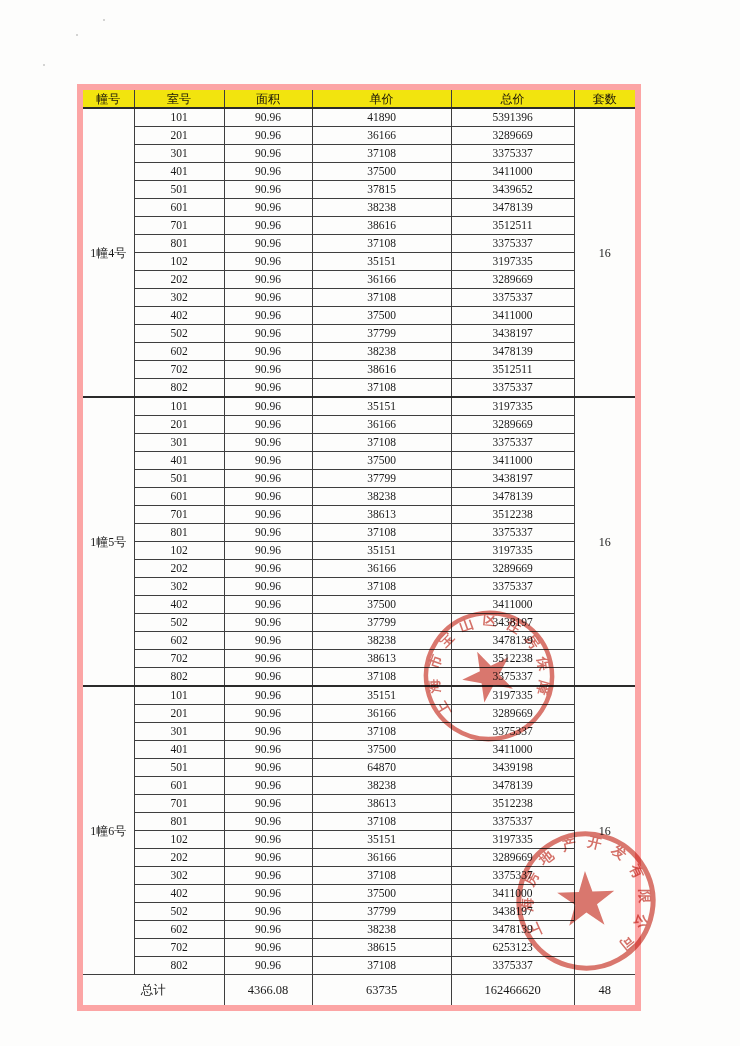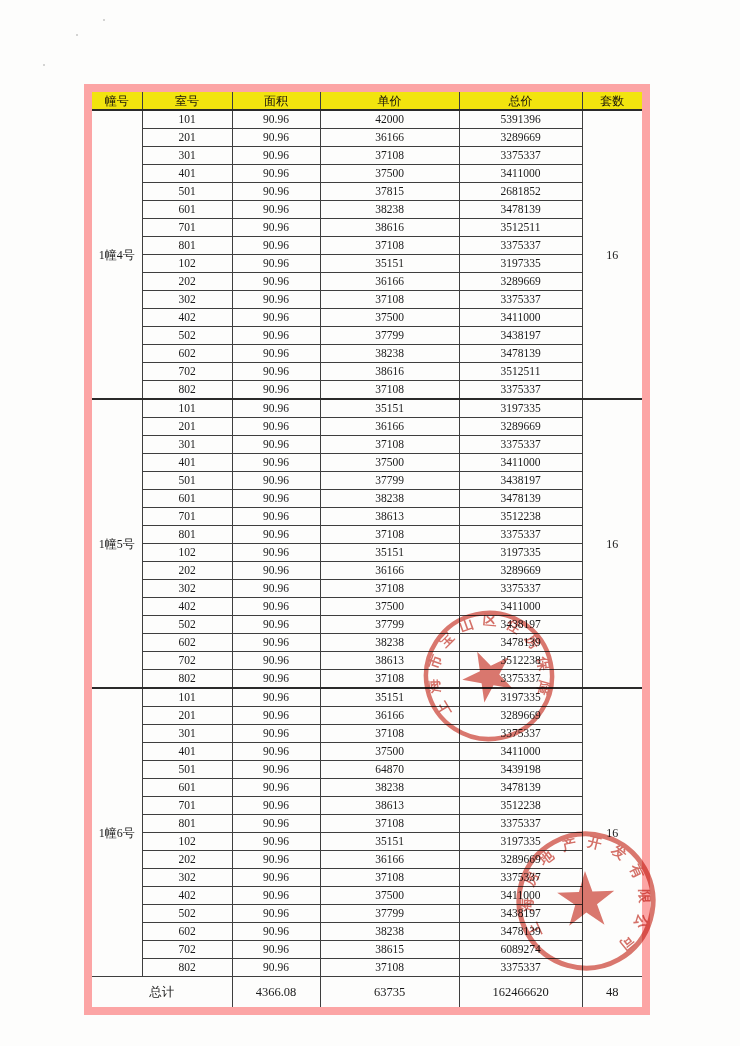--- a/index.html
+++ b/index.html
@@ -12,25 +12,25 @@
   }
   .page {
     position: absolute; inset: 0;
     background: #fdfdfc;
   }
   .speck {
     position: absolute; width: 2px; height: 2px;
     background: #9a9a9a; border-radius: 50%; opacity: .55;
   }
   table.price-table {
-    position: absolute; left: 84px; top: 84px;
+    position: absolute; left: 77px; top: 84px;
     width: 558px;
     border-collapse: collapse;
     table-layout: fixed;
-    border: 8px solid #fca5a5;
+    border: 6px solid #fca5a5;
   }
   .price-table td {
     border: 1px solid #3e3e3e;
     padding: 0;
     height: 17px;
     text-align: center;
     vertical-align: middle;
     font-size: 11.5px;
     line-height: 1;
     color: #191919;
@@ -88,21 +88,21 @@
         <td>单价</td>
         <td>总价</td>
         <td>套数</td>
       </tr>
     </thead>
     <tbody>
         <tr class="section-start">
           <td rowspan="16" class="building-cell">1幢4号</td>
           <td>101</td>
           <td>90.96</td>
-          <td>42000</td>
+          <td>41890</td>
           <td>5391396</td>
           <td rowspan="16" class="unit-count-cell">16</td>
         </tr>
         <tr>
           <td>201</td>
           <td>90.96</td>
           <td>36166</td>
           <td>3289669</td>
         </tr>
         <tr>
@@ -114,21 +114,21 @@
         <tr>
           <td>401</td>
           <td>90.96</td>
           <td>37500</td>
           <td>3411000</td>
         </tr>
         <tr>
           <td>501</td>
           <td>90.96</td>
           <td>37815</td>
-          <td>2681852</td>
+          <td>3439652</td>
         </tr>
         <tr>
           <td>601</td>
           <td>90.96</td>
           <td>38238</td>
           <td>3478139</td>
         </tr>
         <tr>
           <td>701</td>
           <td>90.96</td>
@@ -370,21 +370,21 @@
         <tr>
           <td>602</td>
           <td>90.96</td>
           <td>38238</td>
           <td>3478139</td>
         </tr>
         <tr>
           <td>702</td>
           <td>90.96</td>
           <td>38615</td>
-          <td>6089274</td>
+          <td>6253123</td>
         </tr>
         <tr>
           <td>802</td>
           <td>90.96</td>
           <td>37108</td>
           <td>3375337</td>
         </tr>
       </tbody>
     <tfoot>
       <tr>

